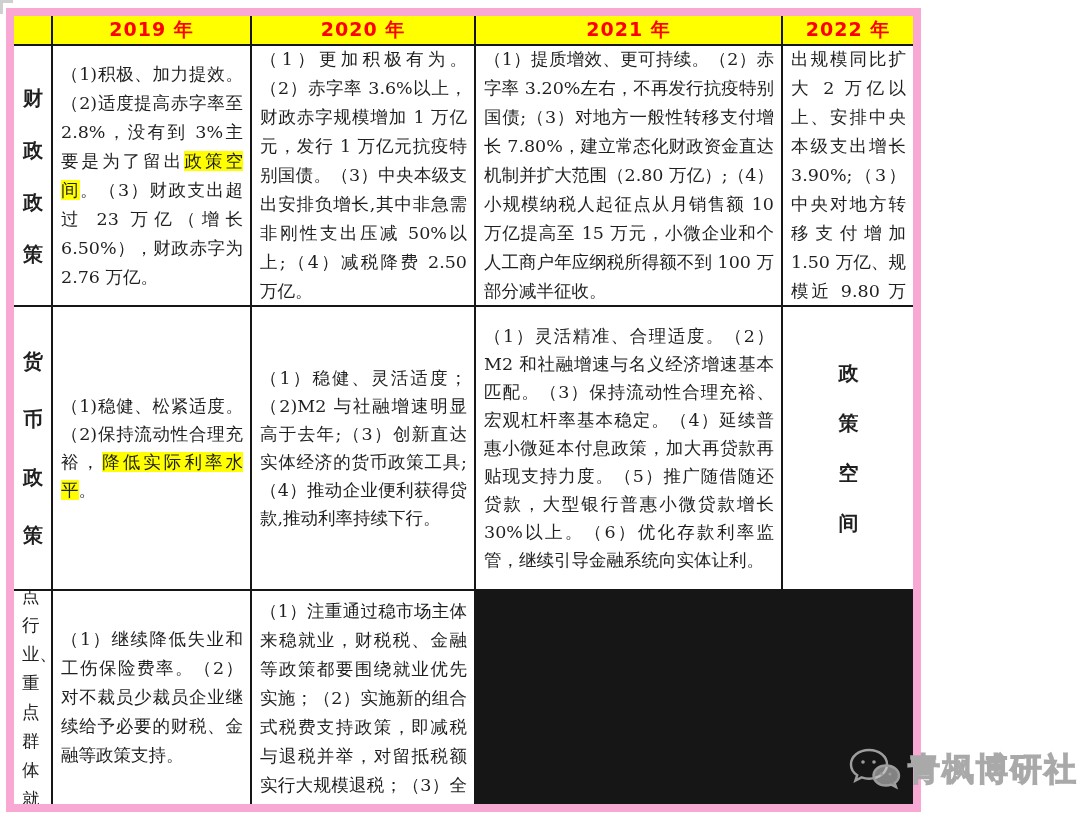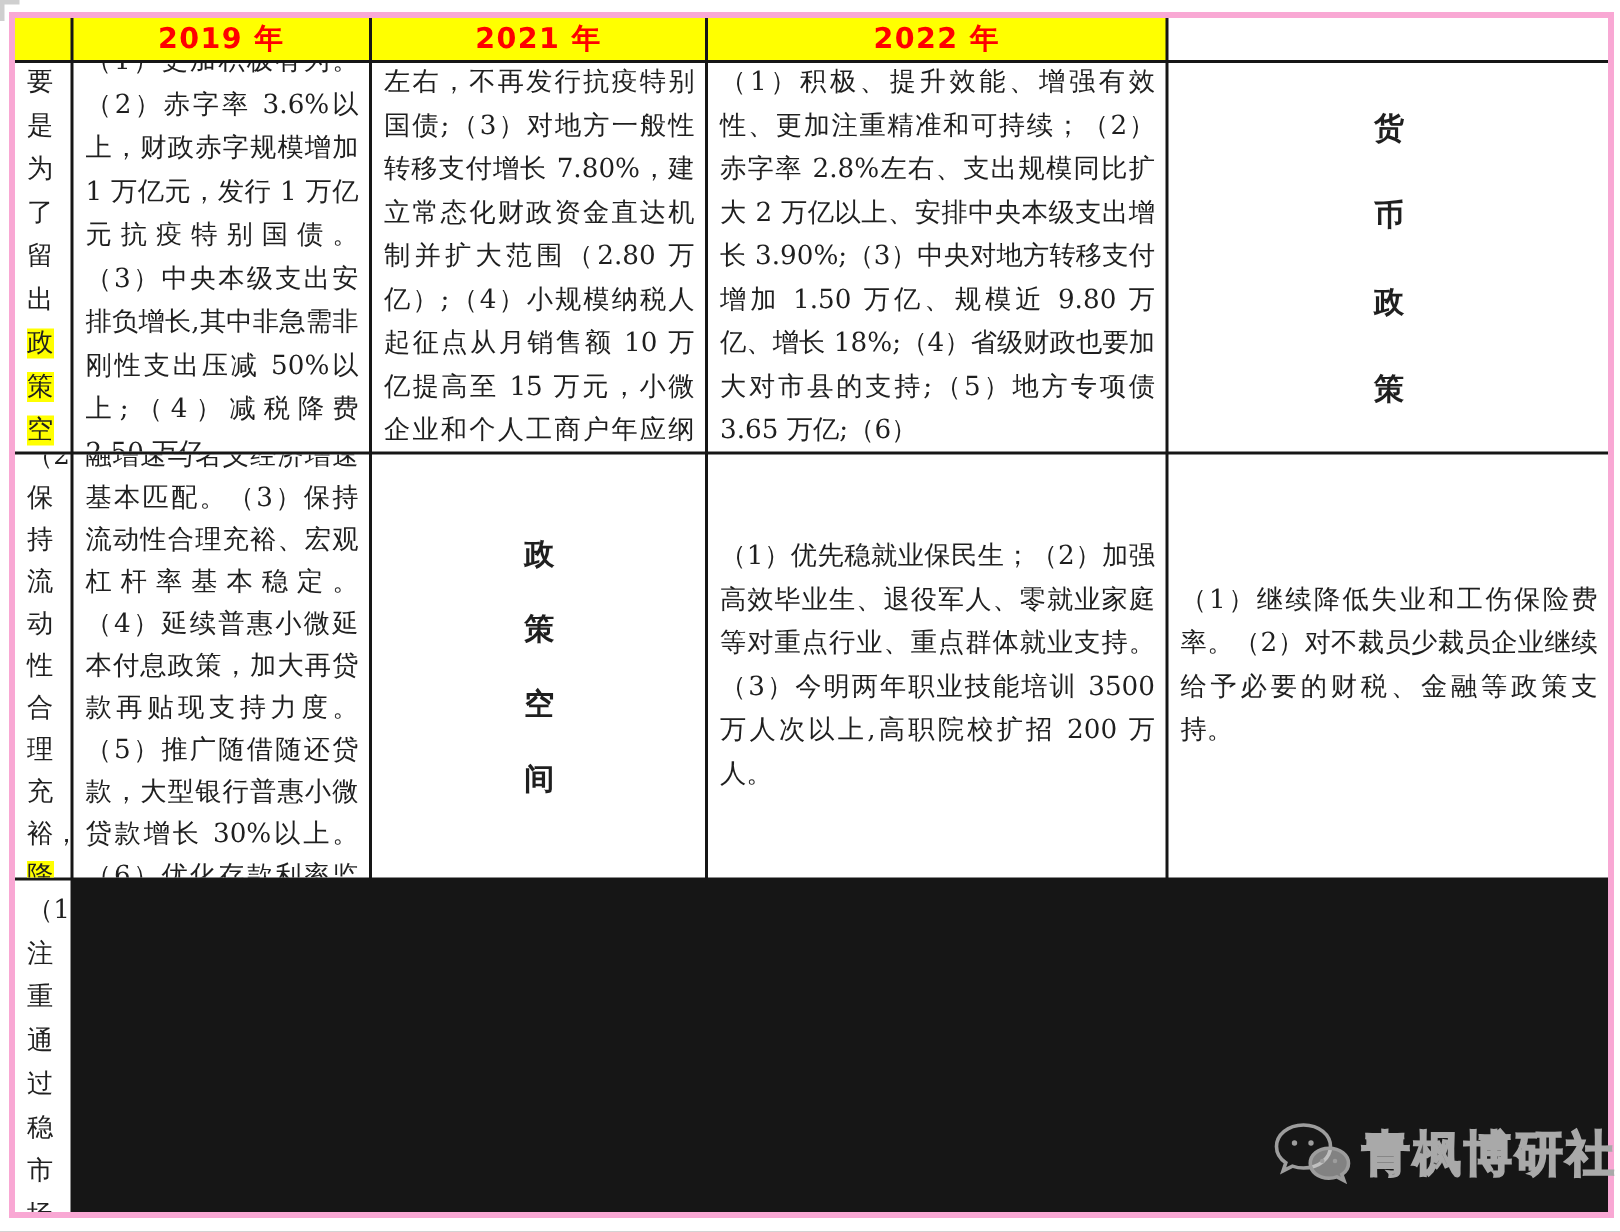--- a/index.html
+++ b/index.html
@@ -4,25 +4,25 @@
 <style>
   * { margin:0; padding:0; box-sizing:border-box; }
   html,body { width:1080px; height:821px; background:#ffffff; overflow:hidden;
     font-family:"DejaVu Serif","Liberation Serif",serif; color:#1f1f1f; }
   .stage { position:relative; width:1080px; height:821px; background:#fff; }
 
   
   .corner-artifact { position:absolute; left:0; top:0; width:13px; height:14px;
     border-left:3px solid #cfcfcf; border-top:3px solid #cfcfcf; }
 
-  .policy-table { position:absolute; left:6px; top:8px; width:1070px; height:804px;
+  .policy-table { position:absolute; left:6px; top:8px; width:915px; height:804px;
     display:grid;
     grid-template-columns:37px 197px 222px 305px 1fr;
     grid-template-rows:28px 259px 282px 1fr;
-    background:#161616; gap:2px; border:4px solid #f9a8d4; }
+    background:#161616; gap:2px; border:8px solid #f9a8d4; }
 
   .cell { background:#ffffff; overflow:hidden; }
 
   .hdr { background:#ffff00; color:#ff0000; font-weight:bold; font-size:19px;
     font-family:"DejaVu Sans","Liberation Sans",sans-serif;
     display:flex; align-items:center; justify-content:center; letter-spacing:1px; }
 
   .row-label { display:flex; align-items:center; justify-content:center;
     font-weight:bold; font-size:20px; }
   .row-label span { width:1.05em; word-break:break-all; text-align:right; }
@@ -51,20 +51,21 @@
 <body>
 
 <div class="stage">
 
   <div class="corner-artifact"></div>
 
   <div class="policy-table">
 
     <div class="cell hdr"></div>
     <div class="cell hdr">2019 年</div>
+    <div class="cell hdr">2020 年</div>
     <div class="cell hdr">2021 年</div>
     <div class="cell hdr">2022 年</div>
 
     <div class="cell row-label lh-fiscal">
       <span>财政政策</span>
     </div>
     <div class="cell body-cell lh29">
       <p><span>（1)积极、加力提效。（2)适度提高赤字率至 2.8%，没有到 3%主要是为了留出</span><span class="hl">政策空间</span><span>。（3）财政支出超过 23 万亿（增长 6.50%），财政赤字为 2.76 万亿。</span></p>
     </div>
     <div class="cell body-cell lh29">
@@ -75,20 +76,23 @@
     </div>
     <div class="cell body-cell lh29">
       <p><span>（1）积极、提升效能、增强有效性、更加注重精准和可持续；（2）赤字率 2.8%左右、支出规模同比扩大 2 万亿以上、安排中央本级支出增长 3.90%;（3）中央对地方转移支付增加 1.50 万亿、规模近 9.80 万亿、增长 18%;（4）省级财政也要加大对市县的支持;（5）地方专项债 3.65 万亿;（6）</span></p>
     </div>
 
     <div class="cell row-label lh-money">
       <span>货币政策</span>
     </div>
     <div class="cell body-cell lh28">
       <p><span>（1)稳健、松紧适度。（2)保持流动性合理充裕，</span><span class="hl">降低实际利率水平</span><span>。</span></p>
+    </div>
+    <div class="cell body-cell lh28">
+      <p><span>（1）稳健、灵活适度；（2)M2 与社融增速明显高于去年;（3）创新直达实体经济的货币政策工具;（4）推动企业便利获得贷款,推动利率持续下行。</span></p>
     </div>
     <div class="cell body-cell lh28">
       <p><span>（1）灵活精准、合理适度。（2）M2 和社融增速与名义经济增速基本匹配。（3）保持流动性合理充裕、宏观杠杆率基本稳定。（4）延续普惠小微延本付息政策，加大再贷款再贴现支持力度。（5）推广随借随还贷款，大型银行普惠小微贷款增长 30%以上。（6）优化存款利率监管，继续引导金融系统向实体让利。</span></p>
     </div>
 
     <div class="cell row-label lh-job">
       <span>政策空间</span>
     </div>
     <div class="cell body-cell lh29">
       <p><span>（1）优先稳就业保民生；（2）加强高效毕业生、退役军人、零就业家庭等对重点行业、重点群体就业支持。（3）今明两年职业技能培训 3500 万人次以上,高职院校扩招 200 万人。</span></p>

